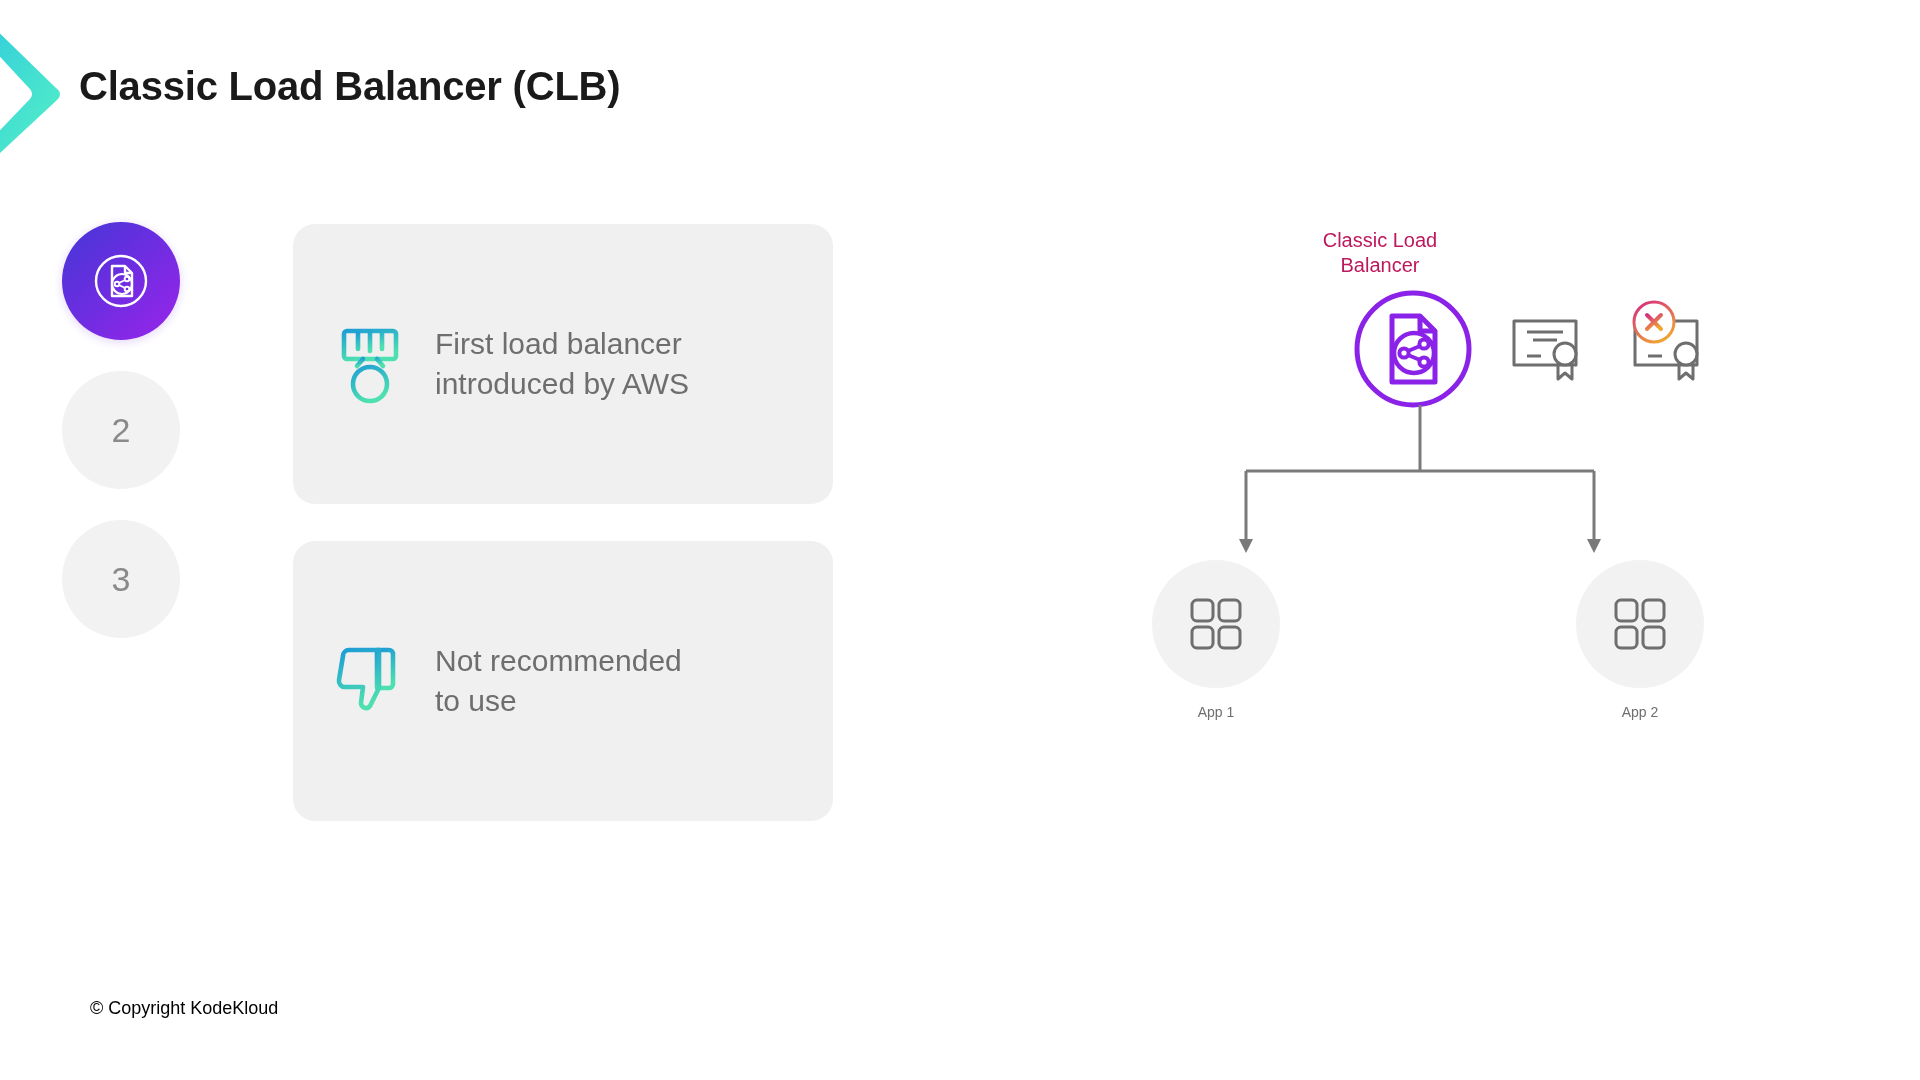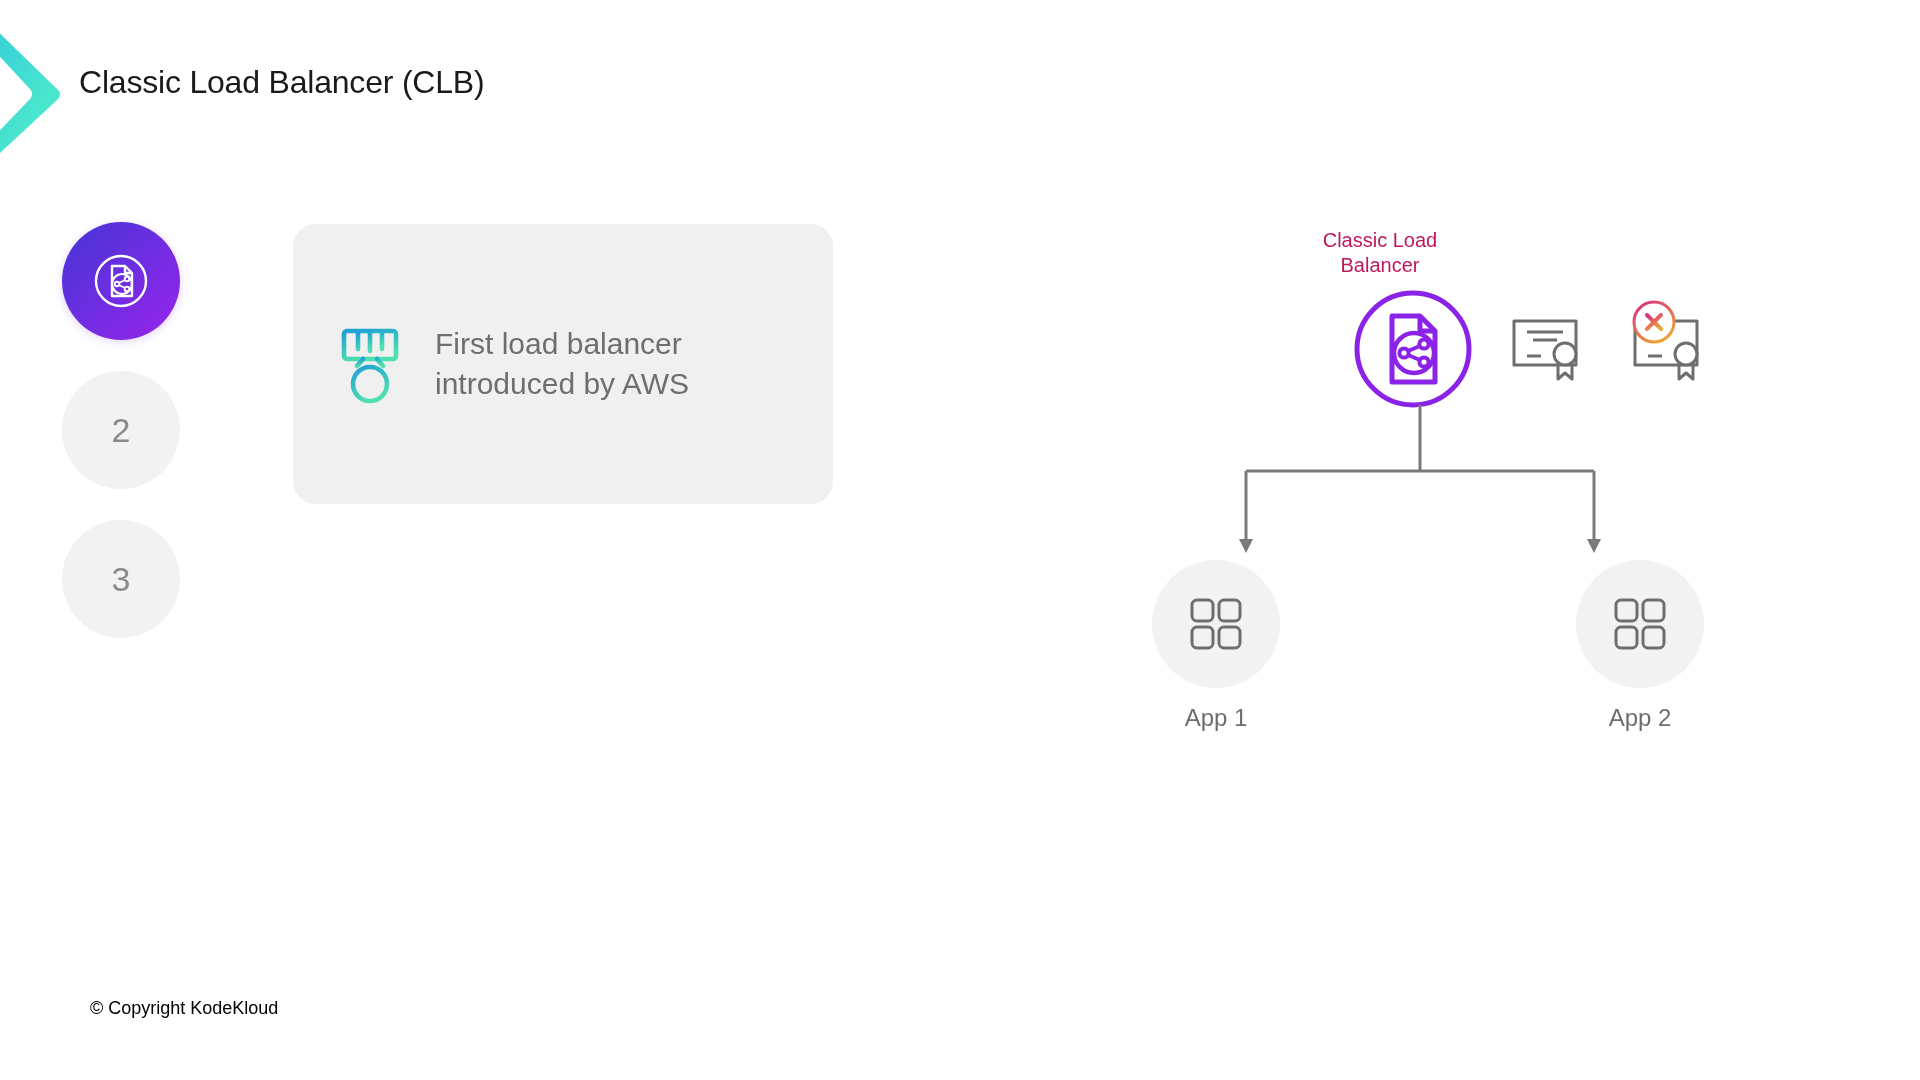--- a/index.html
+++ b/index.html
@@ -10,21 +10,21 @@
     overflow: hidden;
   }
   .slide { position: relative; width: 1920px; height: 1080px; background: #fff; }
 
   
   .chevron { position: absolute; left: -34px; top: 18px; width: 96px; height: 150px; }
 
   
   .title {
     position: absolute; left: 79px; top: 64px;
-    font-size: 32px; font-weight: 400; color: #1a1a1a;
+    font-size: 40px; font-weight: 700; color: #1a1a1a;
     letter-spacing: -0.2px; white-space: nowrap;
   }
 
   
   .steps { position: absolute; left: 62px; top: 222px; width: 120px; }
   .step {
     width: 118px; height: 118px; border-radius: 50%;
     display: flex; align-items: center; justify-content: center;
     margin-bottom: 31px;
   }
@@ -56,21 +56,21 @@
   .cert-invalid { position: absolute; left: 1626px; top: 300px; width: 86px; height: 82px; }
 
   .connector { position: absolute; left: 1180px; top: 405px; width: 480px; height: 160px; }
 
   .app { position: absolute; width: 128px; }
   .app-circle {
     width: 128px; height: 128px; border-radius: 50%; background: #f2f2f2;
     display: flex; align-items: center; justify-content: center;
   }
   .app-label {
-    margin-top: 16px; text-align: center; font-size: 24px; color: #6e6e6e;
+    margin-top: 16px; text-align: center; font-size: 14px; color: #6e6e6e;
   }
   #app1 { left: 1152px; top: 560px; }
   #app2 { left: 1576px; top: 560px; }
 
   
   .footer {
     position: absolute; left: 90px; top: 998px;
     font-size: 18px; color: #000000;
   }
 </style>
@@ -130,20 +130,36 @@
           <path d="M25 11 v16 M37 11 v18 M49 11 v16"></path>
           <path d="M30 37 l-6 7 M44 37 l6 7"></path>
           <circle cx="37" cy="62" r="17"></circle>
           <path d="M37 55 v13"></path>
         </g>
       </svg>
       <div class="card-text">First load balancer
 introduced by AWS</div>
     </div>
 
+    <div class="card">
+      <svg class="card-icon" viewBox="0 0 74 84">
+        <defs>
+          <linearGradient id="gThumb" x1="0.2" y1="0" x2="0.4" y2="1">
+            <stop offset="0%" stop-color="#1f9fd4"></stop>
+            <stop offset="100%" stop-color="#4ee0b0"></stop>
+          </linearGradient>
+        </defs>
+        <g fill="none" stroke="url(#gThumb)" stroke-width="4.6" stroke-linecap="round" stroke-linejoin="round">
+          <path d="M44 11 h12 a4 4 0 0 1 4 4 v30 a4 4 0 0 1 -4 4 h-12 z"></path>
+          <path d="M44 11 h-28 a6 6 0 0 0 -6 6 l-4 24 a6 6 0 0 0 6 7 h18 l-2 16 a5 5 0 0 0 9 3 l9 -18 v-38 z"></path>
+        </g>
+      </svg>
+      <div class="card-text">Not recommended
+to use</div>
+    </div>
   </div>
 
   <div class="clb-label">Classic Load
 Balancer</div>
 
   <svg class="clb-node" viewBox="0 0 122 122">
     <circle cx="61" cy="61" r="56" fill="none" stroke="#8b22e8" stroke-width="5"></circle>
     <g fill="none" stroke="#8b22e8" stroke-width="5" stroke-linejoin="round">
       <path d="M40 28 h28 l15 15 v51 h-43 z"></path>
       <path d="M68 28 v15 h15"></path>

